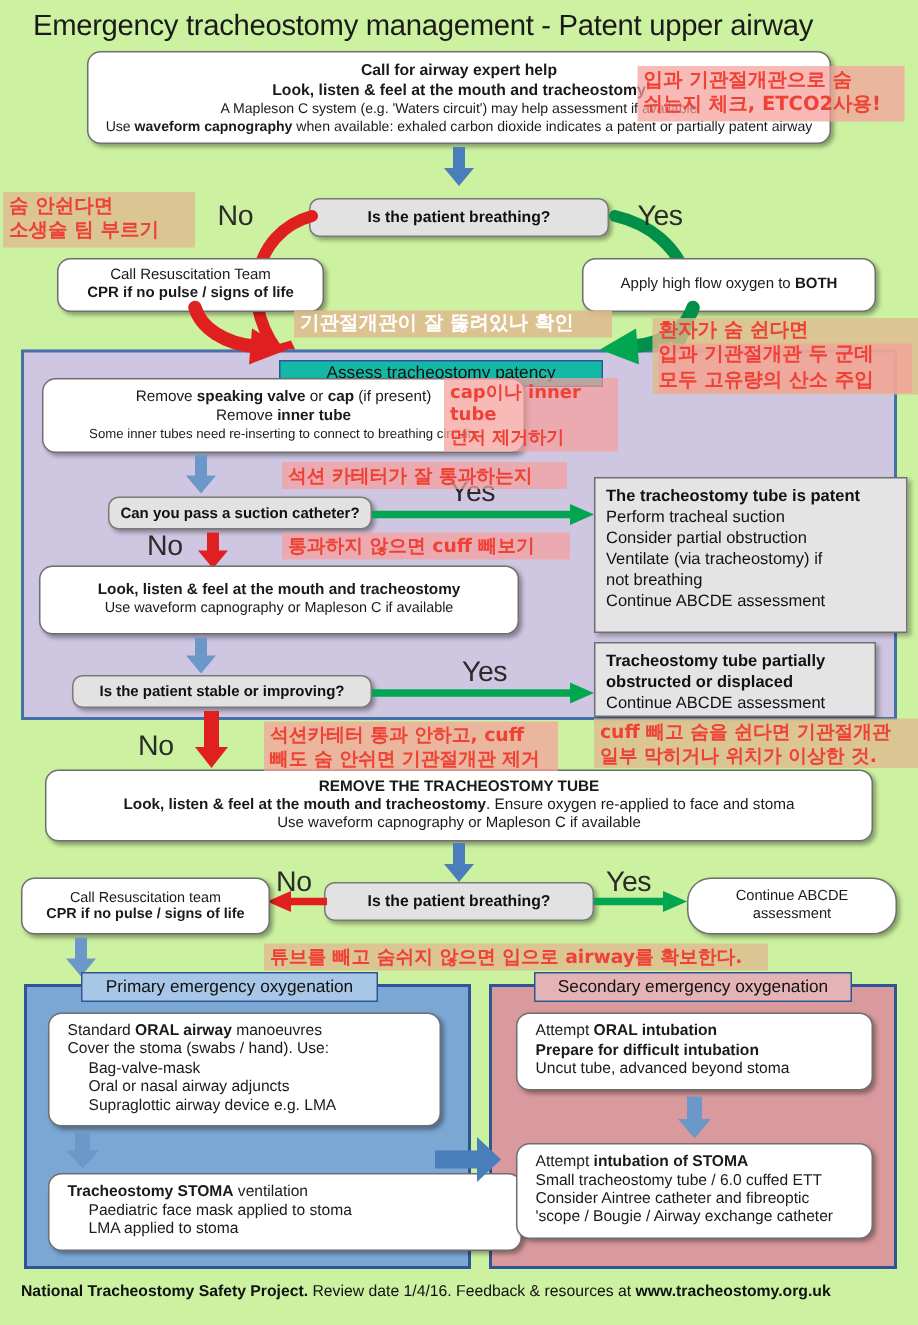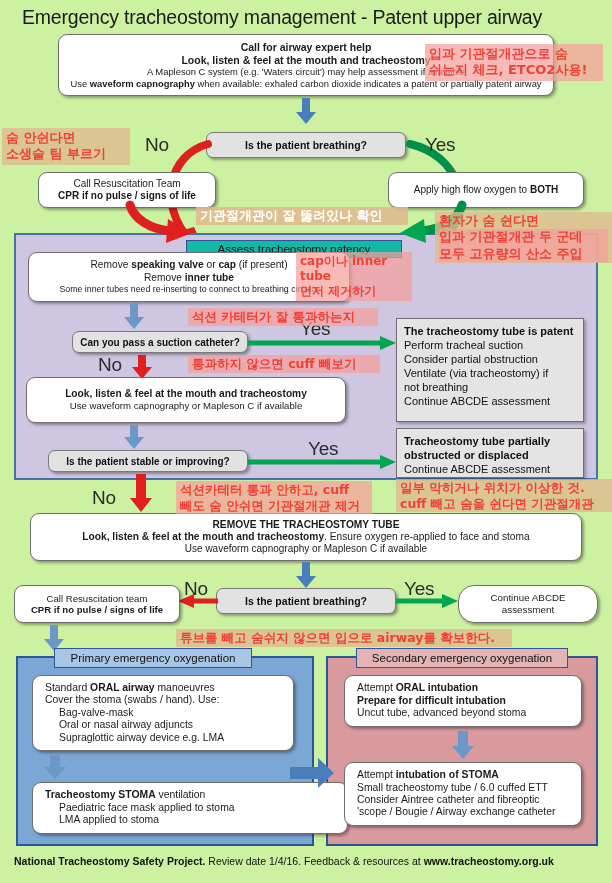--- a/index.html
+++ b/index.html
@@ -201,21 +201,21 @@
 <div class="abs dbox" id="decision-stable" style="left:48px;top:450px;width:200px;height:22px;font-size:10px;">Is the patient stable or improving?</div>
 
 <div class="abs arrow" style="left:248px;top:455px;">
   <svg width="148" height="14" viewBox="0 0 148 14">
     <line x1="0" y1="7" x2="134" y2="7" stroke="#00a650" stroke-width="5"></line>
     <polygon points="132,0 148,7 132,14" fill="#00a650"></polygon>
   </svg>
 </div>
 <div class="abs yn" style="left:308px;top:438px;">Yes</div>
 
-<div class="abs obox" id="patent-outcome" style="left:396px;top:318px;width:188px;height:104px;">
+<div class="abs obox" id="patent-outcome" style="left:396px;top:318px;width:209px;height:104px;">
   <div class="b">The tracheostomy tube is patent</div>
   <div>Perform tracheal suction</div>
   <div>Consider partial obstruction</div>
   <div>Ventilate (via tracheostomy) if</div>
   <div>not breathing</div>
   <div>Continue ABCDE assessment</div>
 </div>
 
 <div class="abs obox" id="obstructed-outcome" style="left:396px;top:428px;width:188px;height:50px;">
   <div class="b">Tracheostomy tube partially</div>
@@ -352,21 +352,21 @@
 <div class="abs anno anno-pink" style="left:188px;top:308px;width:190px;font-size:12.5px;padding:1px 4px;">석션 카테터가 잘 통과하는지</div>
 
 <div class="abs anno anno-pink" style="left:188px;top:355px;width:192px;font-size:12.5px;padding:1px 4px;">통과하지 않으면 cuff 빼보기</div>
 
 <div class="abs anno anno-pink" style="left:176px;top:481px;width:196px;font-size:12.5px;padding:1px 4px;">
   <div>석션카테터 통과 안하고, cuff</div>
   <div>빼도 숨 안쉬면 기관절개관 제거</div>
 </div>
 
 <div class="abs anno anno-tan" style="left:396px;top:479px;width:216px;font-size:12.5px;padding:1px 4px;">
+  <div>cuff 빼고 숨을 쉰다면 기관절개관</div>
   <div>일부 막히거나 위치가 이상한 것.</div>
-  <div>cuff 빼고 숨을 쉰다면 기관절개관</div>
 </div>
 
 <div class="abs anno anno-tan" style="left:176px;top:629px;width:336px;font-size:12.5px;padding:1px 4px;">튜브를 빼고 숨쉬지 않으면 입으로 airway를 확보한다.</div>
 
 <div class="abs" id="footer">
   <span class="b">National Tracheostomy Safety Project.</span><span> Review date 1/4/16. Feedback &amp; resources at </span><span class="b">www.tracheostomy.org.uk</span>
 </div>
 
 </body></html>

